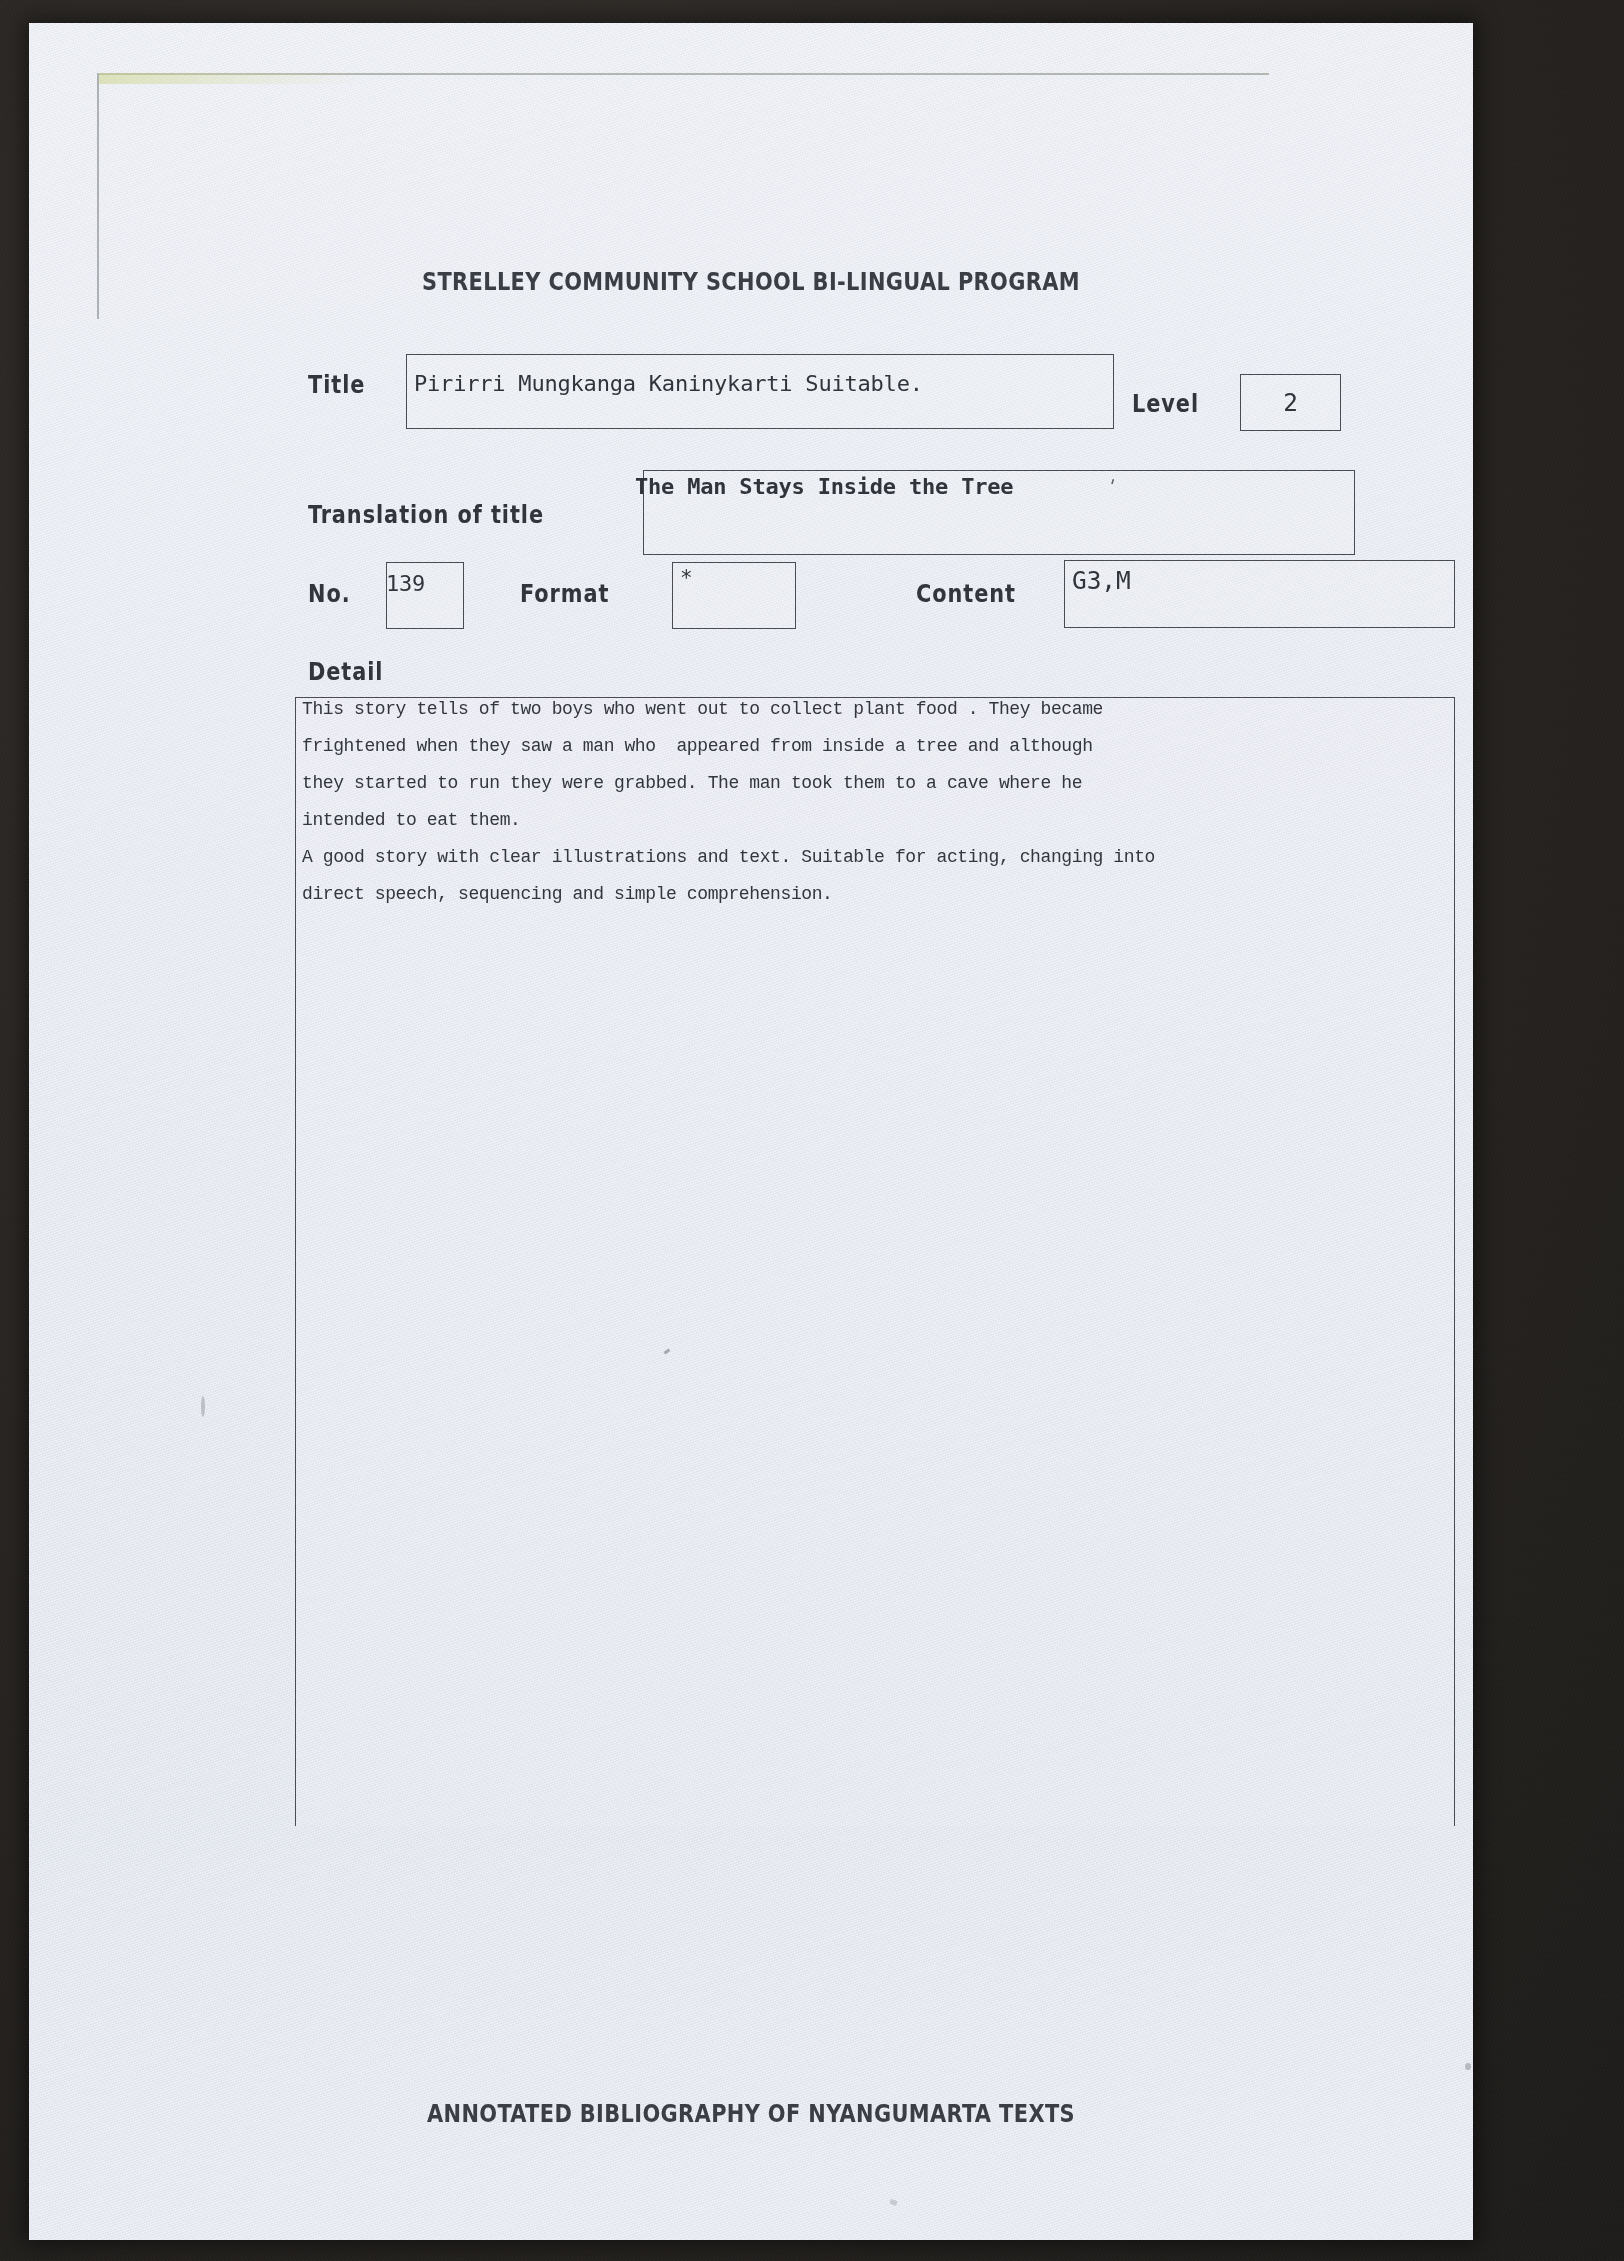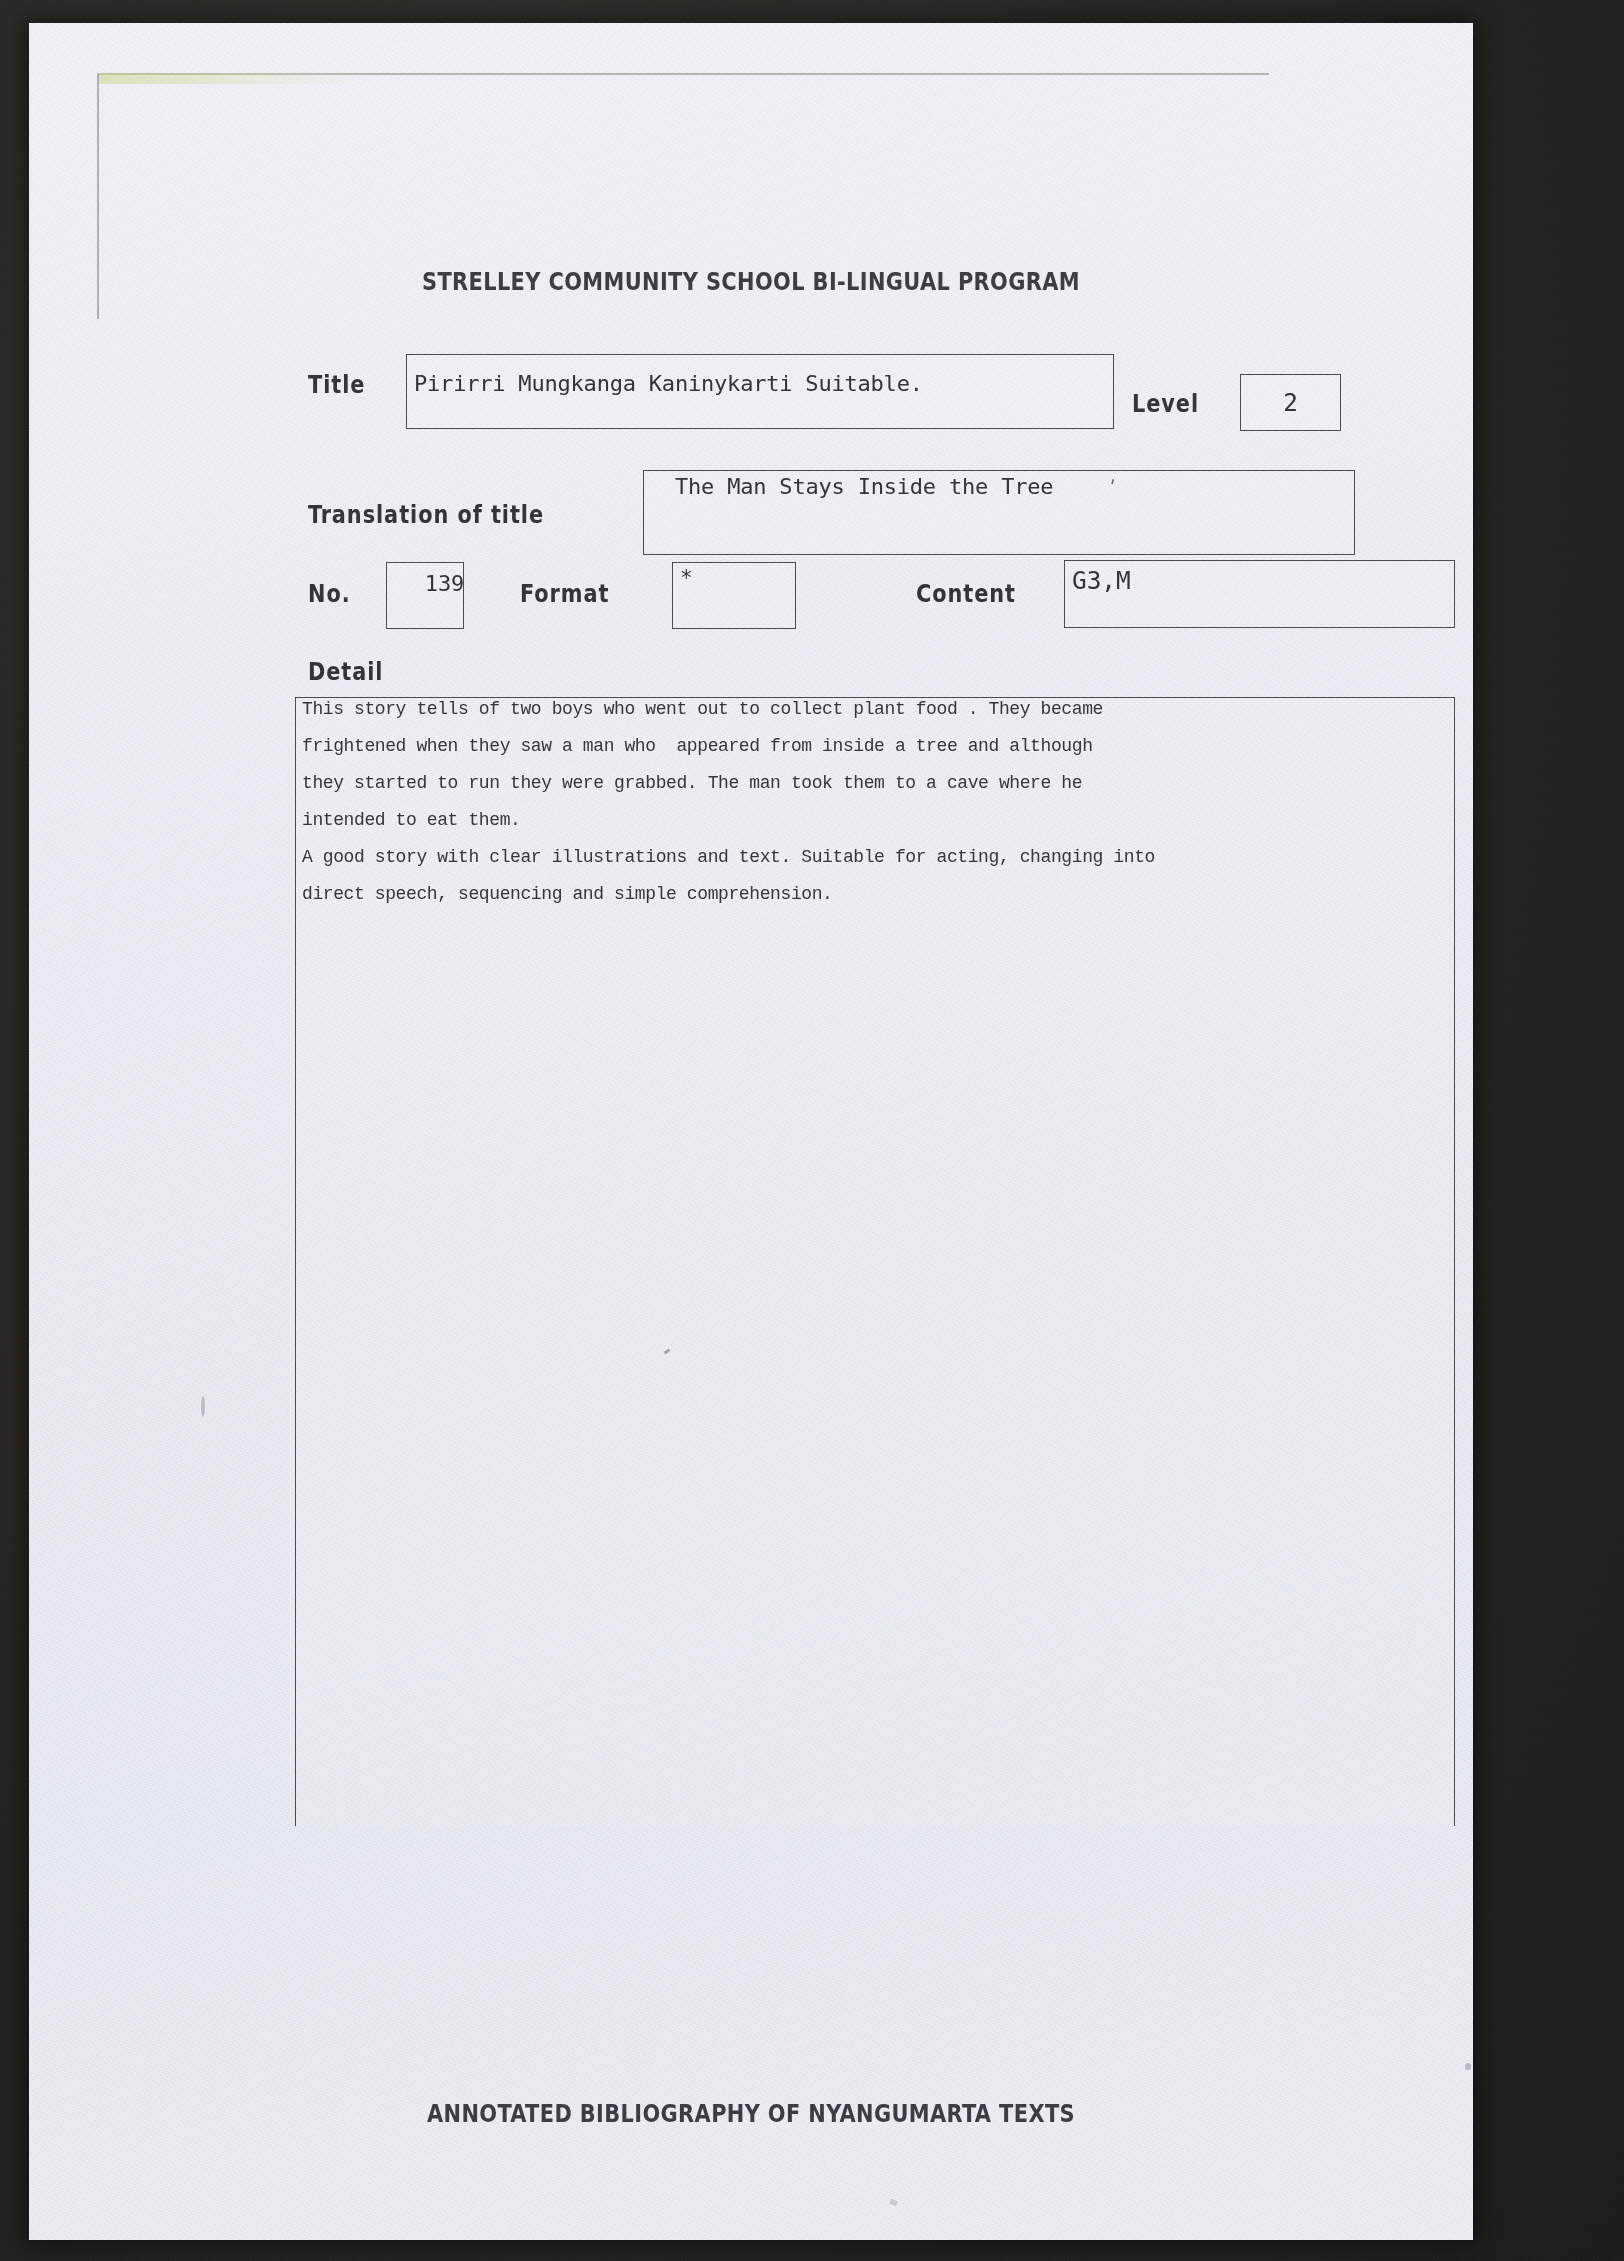--- a/index.html
+++ b/index.html
@@ -127,30 +127,30 @@
   #level-label   { left: 1103px; top: 366px; }
   #level-box     { left: 1211px; top: 351px; width: 101px; height: 57px; }
   #level-value   {
     left: 1211px; top: 365px; width: 101px;
     text-align: center; font-size: 24.4px;
   }
 
   
   #translation-label { left: 279px; top: 477px; }
   #translation-box   { left: 614px; top: 447px; width: 712px; height: 85px; }
-  #translation-value { left: 646px; top: 451px; }
+  #translation-value { left: 606px; top: 451px; font-weight: bold; }
   #translation-tick  {
     position: absolute; left: 1080px; top: 452px;
     font-size: 18px; color: #5a5c63; transform: rotate(18deg);
   }
 
   
   #no-label      { left: 279px; top: 556px; }
   #no-box        { left: 357px; top: 539px; width: 78px; height: 67px; }
-  #no-value      { left: 357px; top: 548px; width: 78px; text-align: right; }
+  #no-value      { left: 357px; top: 548px; width: 78px; text-align: left; }
 
   #format-label  { left: 491px; top: 556px; }
   #format-box    { left: 643px; top: 539px; width: 124px; height: 67px; }
   #format-value  { left: 651px; top: 543px; font-size: 21px; }
 
   #content-label { left: 887px; top: 556px; }
   #content-box   { left: 1035px; top: 537px; width: 391px; height: 68px; }
   #content-value { left: 1043px; top: 543px; font-size: 24.4px; letter-spacing: 0; }
 
   

